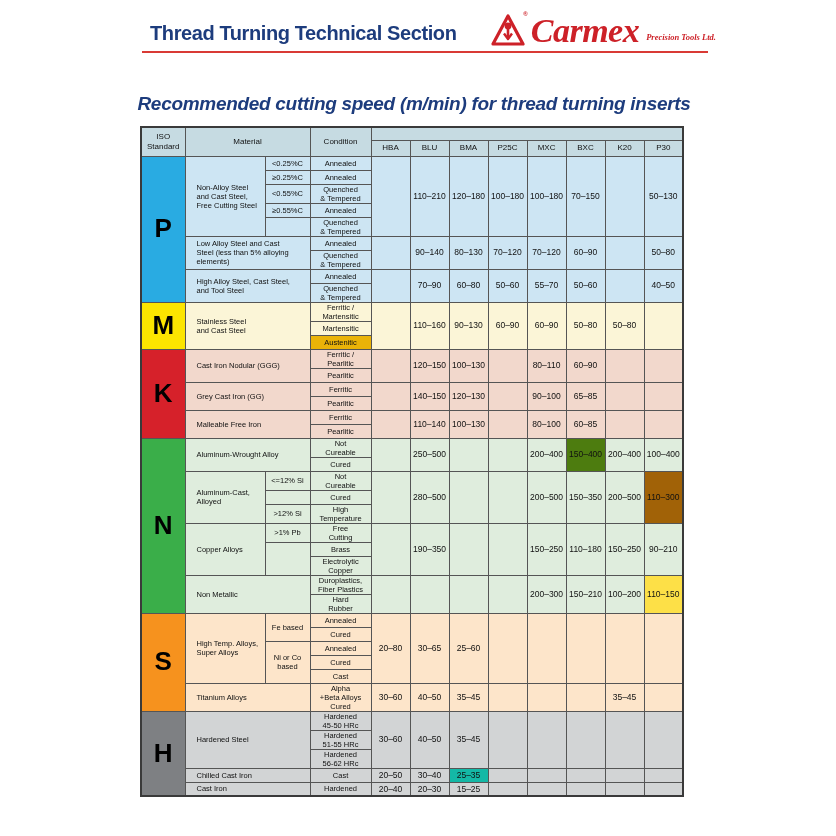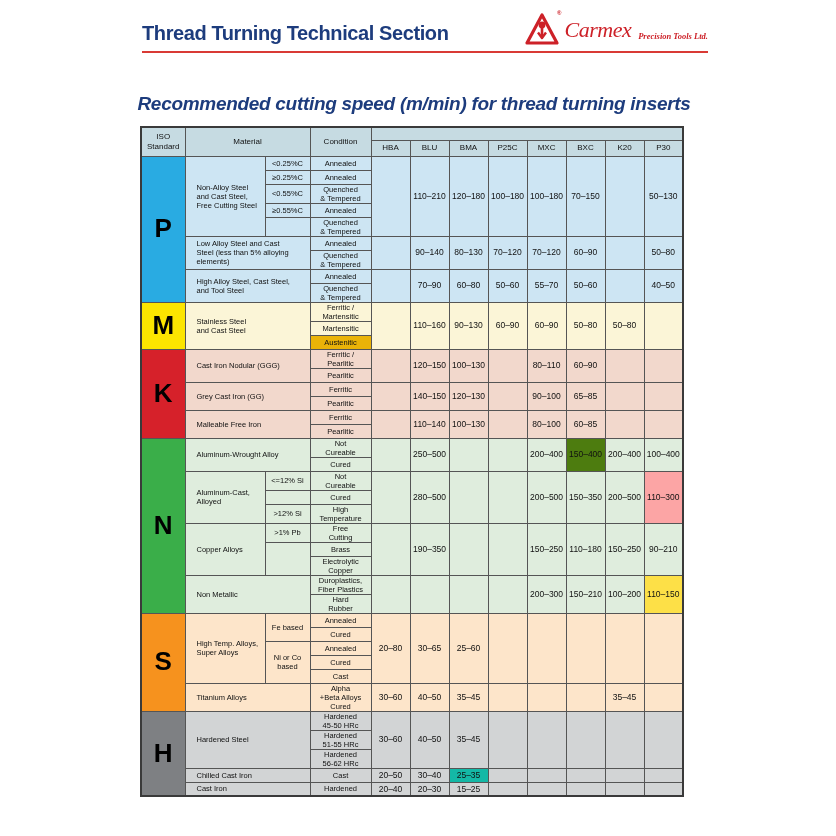--- a/index.html
+++ b/index.html
@@ -1,25 +1,25 @@
 <!DOCTYPE html>
 <html><head>
 <meta charset="utf-8">
 <style>
   html,body{margin:0;padding:0;background:#fff;}
   .page{position:relative;width:836px;height:836px;background:#ffffff;overflow:hidden;
         font-family:"Liberation Sans",sans-serif;}
-  .doc-header{position:absolute;left:142px;top:8px;width:566px;display:flex;
+  .doc-header{position:absolute;left:150px;top:8px;width:566px;display:flex;
               justify-content:space-between;align-items:flex-start;}
   .title{font-size:20px;font-weight:bold;color:#1d3c7d;letter-spacing:-0.4px;margin-top:14px;}
   .logo{display:flex;align-items:center;gap:5px;margin-top:4px;}
   .logo-mark{position:relative;width:36px;height:36px;}
   .reg{position:absolute;top:-2px;right:-2px;font-size:6px;color:#cd2128;font-weight:bold;}
-  .brand{font-family:"Liberation Serif",serif;font-style:italic;font-weight:normal;
-         font-size:22px;color:#cd2128;letter-spacing:-0.5px;}
+  .brand{font-family:"Liberation Serif",serif;font-style:italic;font-weight:bold;
+         font-size:34px;color:#cd2128;letter-spacing:-0.5px;}
   .tagline{font-family:"Liberation Serif",serif;font-style:italic;font-weight:bold;
            font-size:8.5px;color:#cd2128;margin-top:12px;margin-left:2px;}
   .red-rule{position:absolute;left:142px;top:51px;width:566px;height:0;
             border-top:2px solid #d93a35;}
   .subtitle{position:absolute;left:134px;top:93px;width:560px;text-align:center;
             font-size:19px;font-weight:bold;font-style:italic;color:#1d3c7d;letter-spacing:-0.3px;}
   table.speed{position:absolute;left:140px;top:126px;border-collapse:collapse;
               table-layout:fixed;width:542px;border:2px solid #3a3a3a;}
   .speed td,.speed th{border:1px solid #555;padding:0;color:#111;line-height:1.2;
               white-space:pre-line;text-align:center;vertical-align:middle;overflow:hidden;}
@@ -251,21 +251,21 @@
           <td class="sub" rowspan="1" style="background: rgb(223, 237, 221);">&lt;=12% Si</td>
           <td class="cond" style="background: rgb(223, 237, 221);">Not
 Cureable</td>
           <td class="val" rowspan="3" style="background: rgb(223, 237, 221);"></td>
           <td class="val" rowspan="3" style="background: rgb(223, 237, 221);">280–500</td>
           <td class="val" rowspan="3" style="background: rgb(223, 237, 221);"></td>
           <td class="val" rowspan="3" style="background: rgb(223, 237, 221);"></td>
           <td class="val" rowspan="3" style="background: rgb(223, 237, 221);">200–500</td>
           <td class="val" rowspan="3" style="background: rgb(223, 237, 221);">150–350</td>
           <td class="val" rowspan="3" style="background: rgb(223, 237, 221);">200–500</td>
-          <td class="val" rowspan="3" style="background: #fca5a5;">110–300</td>
+          <td class="val" rowspan="3" style="background: #a16207;">110–300</td>
         </tr>
         <tr style="height: 14px;">
           <td class="sub" rowspan="1" style="background: rgb(223, 237, 221);"></td>
           <td class="cond" style="background: rgb(223, 237, 221);">Cured</td>
         </tr>
         <tr style="height: 19px;">
           <td class="sub" rowspan="1" style="background: rgb(223, 237, 221);">&gt;12% Si</td>
           <td class="cond" style="background: rgb(223, 237, 221);">High
 Temperature</td>
         </tr>

